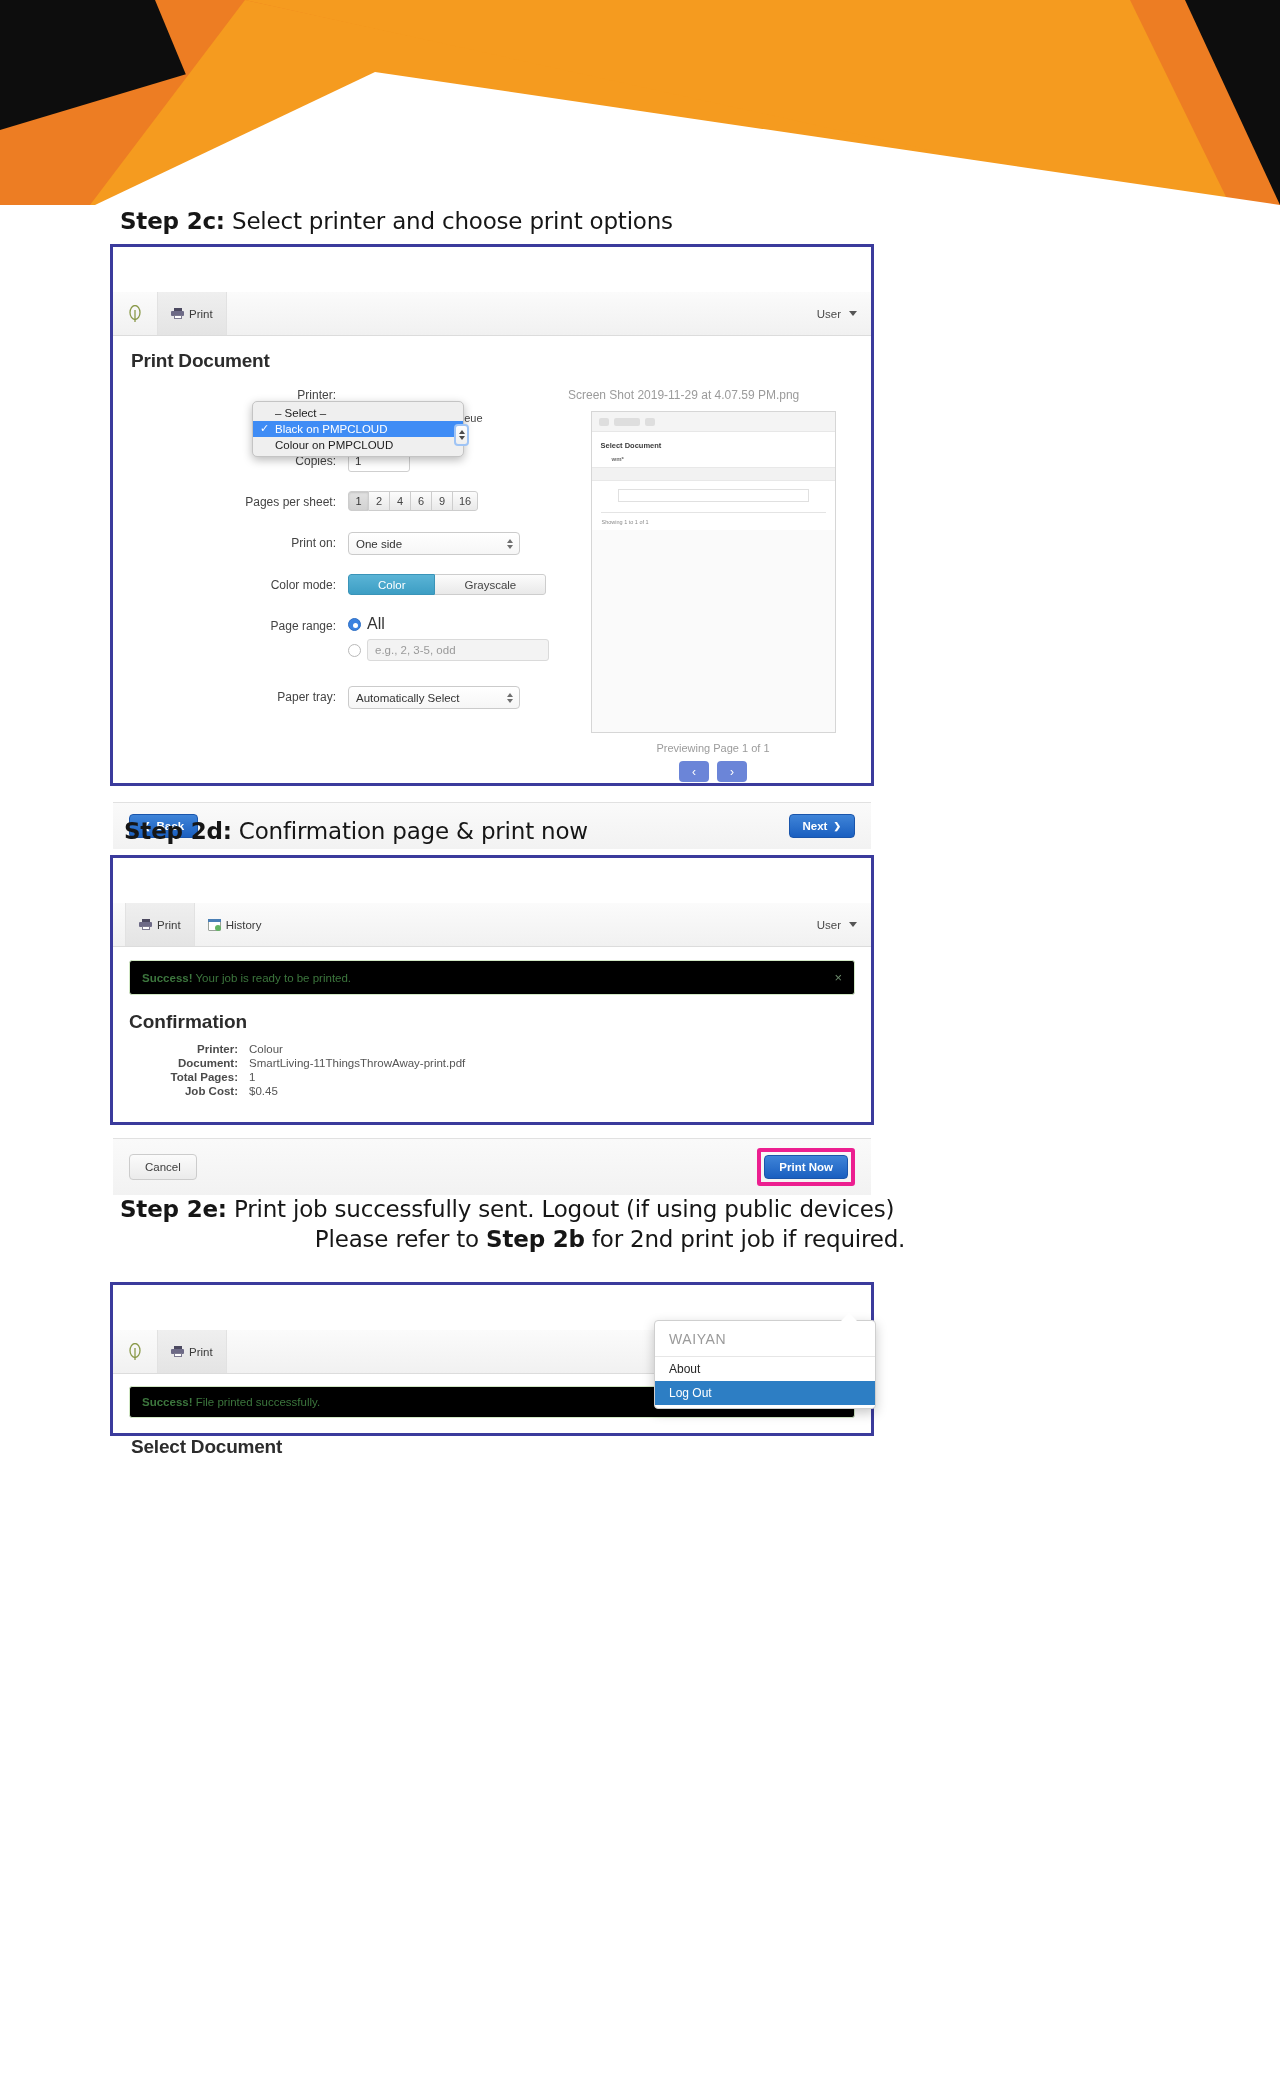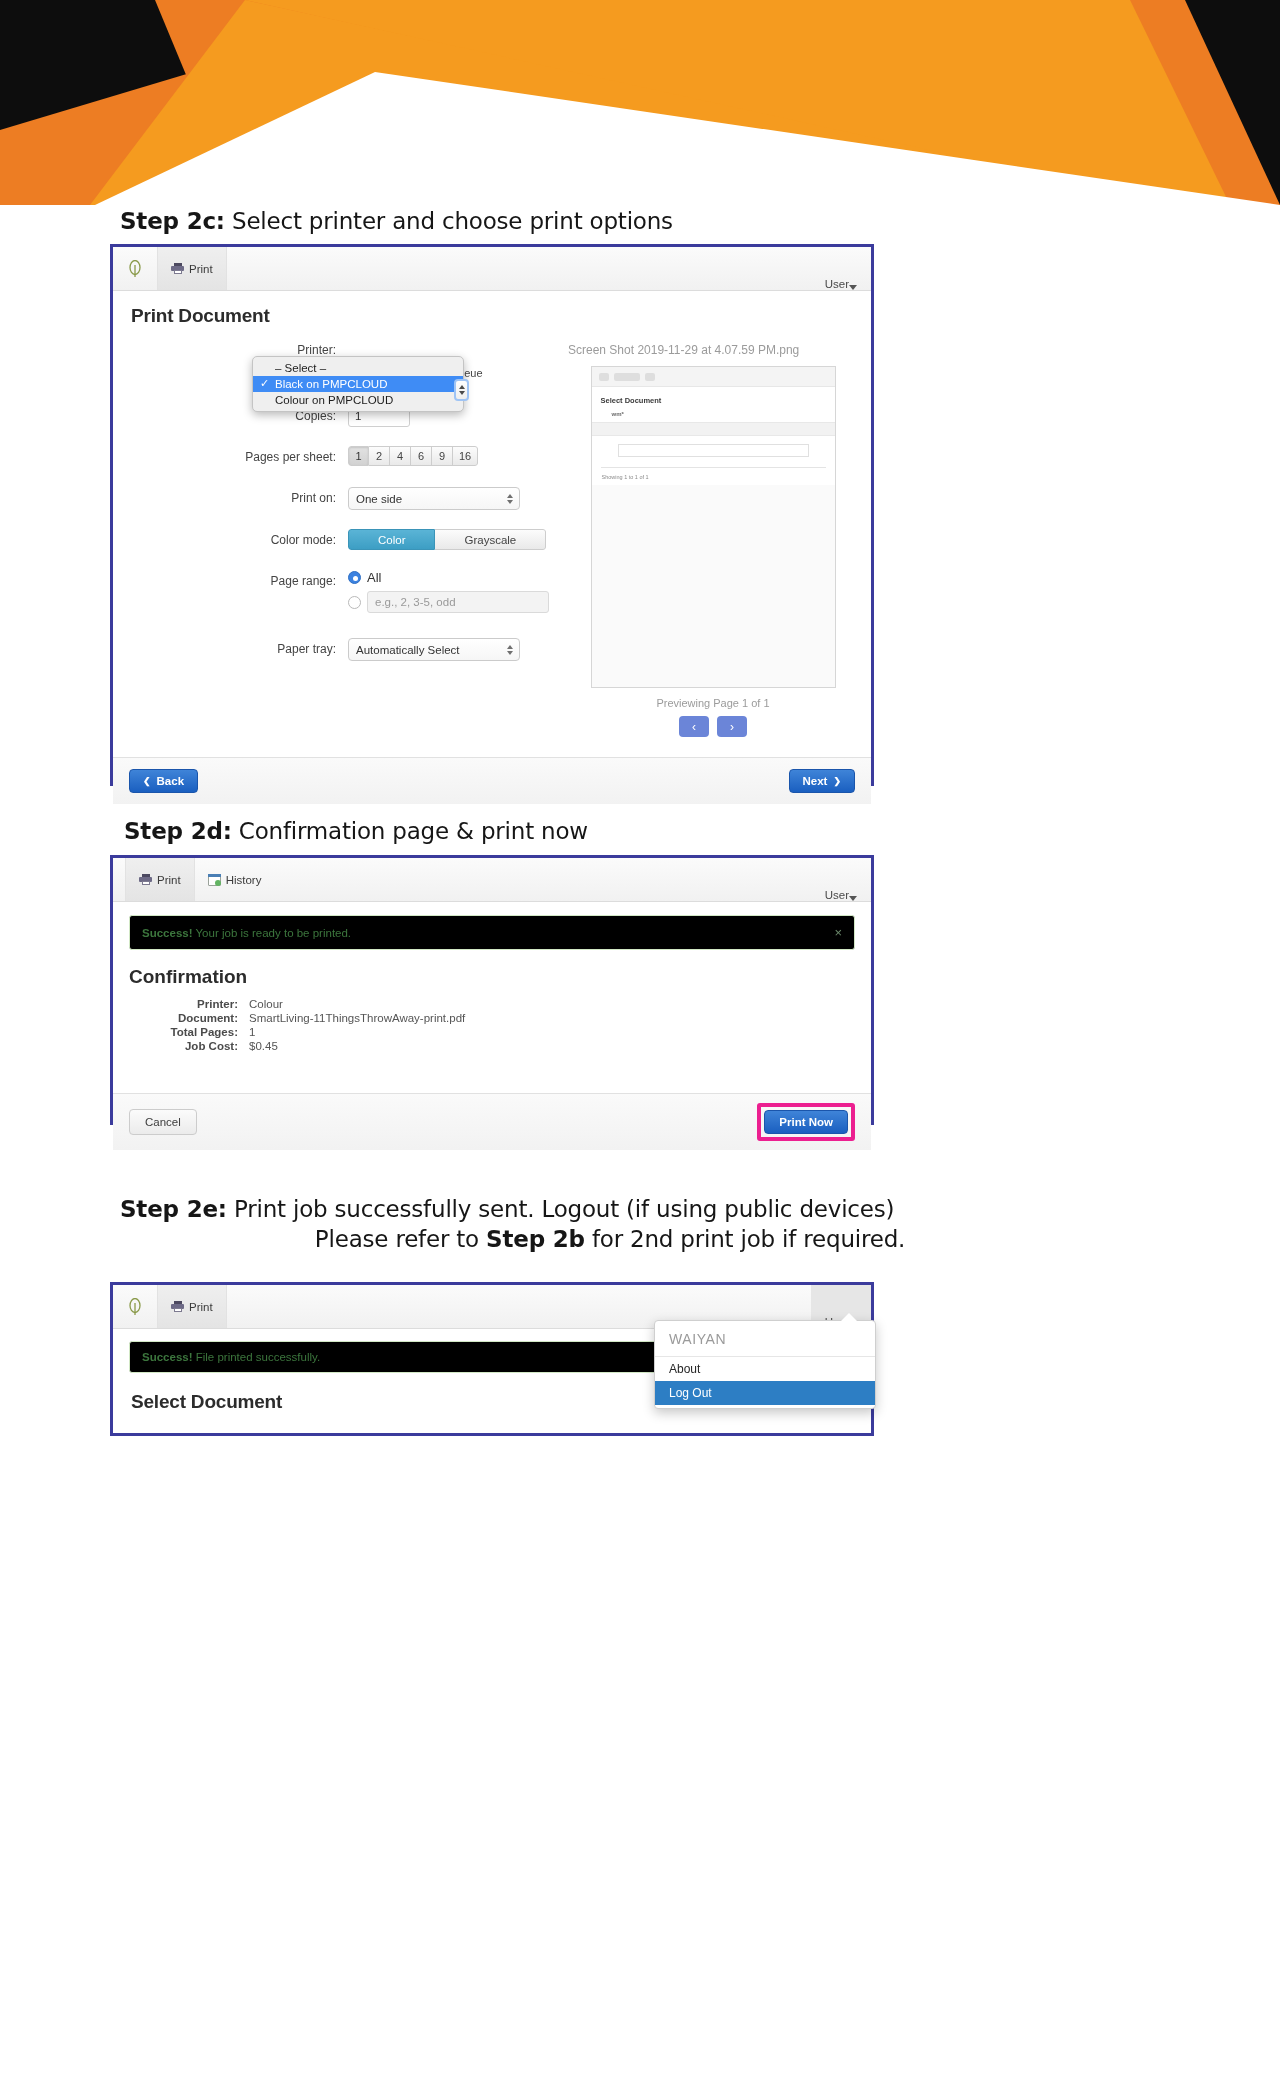--- a/index.html
+++ b/index.html
@@ -37,39 +37,40 @@
   }
 
   
   .navbar {
     height: 44px;
     background: linear-gradient(to bottom, #fbfbfb 0%, #f1f1f1 100%);
     border-bottom: 1px solid #dcdcdc;
     display: flex;
     align-items: stretch;
     position: relative;
+    margin-top: 45px;
   }
   .nav-brand {
     width: 44px;
     display: flex; align-items: center; justify-content: center;
   }
   .tree-icon { display:block; }
   .nav-tab {
     display: flex; align-items: center; gap: 5px;
     padding: 0 13px;
     font-size: 11.5px;
     color: #3b3b3b;
     border-left: 1px solid #e2e2e2;
     border-right: 1px solid #e2e2e2;
     background: linear-gradient(to bottom,#efefef 0%, #e4e4e4 100%);
   }
   .nav-tab.plain { background: transparent; border-left: none; border-right: none; }
   .nav-spacer { flex: 1; }
   .nav-user {
-    display: flex; align-items: flex-end; gap: 0;
+    display: flex; align-items: center; gap: 8px;
     padding: 0 14px;
     font-size: 11.5px;
     color: #4a4a4a;
   }
   .nav-user.active { background: #e6e6e6; }
   .caret-down {
     width: 0; height: 0;
     border-left: 4px solid transparent;
     border-right: 4px solid transparent;
     border-top: 5px solid #555;
@@ -155,21 +156,21 @@
   .radio-line { display: flex; align-items: center; gap: 6px; margin-bottom: 6px; }
   .radio {
     width: 13px; height: 13px; border-radius: 50%;
     border: 1px solid #b9b9b9; background: #fff; position: relative; flex: none;
   }
   .radio.on { background: #3b82e0; border-color: #2f6fc4; }
   .radio.on::after {
     content:''; position:absolute; left:4px; top:4px; width:5px; height:5px;
     border-radius:50%; background:#fff;
   }
-  .radio-label { font-size: 13px; color: #333; }
+  .radio-label { font-size: 16px; color: #333; }
   input.range-in {
     width: 182px; height: 22px; border:1px solid #dadada; border-radius:3px;
     background:#f3f3f3; font-size:11.5px; color:#777; padding:0 7px;
     font-family: "Liberation Sans", sans-serif;
   }
   input.range-in::placeholder { color: #9a9a9a; }
 
   
   .dd-overlay {
     position: absolute;

